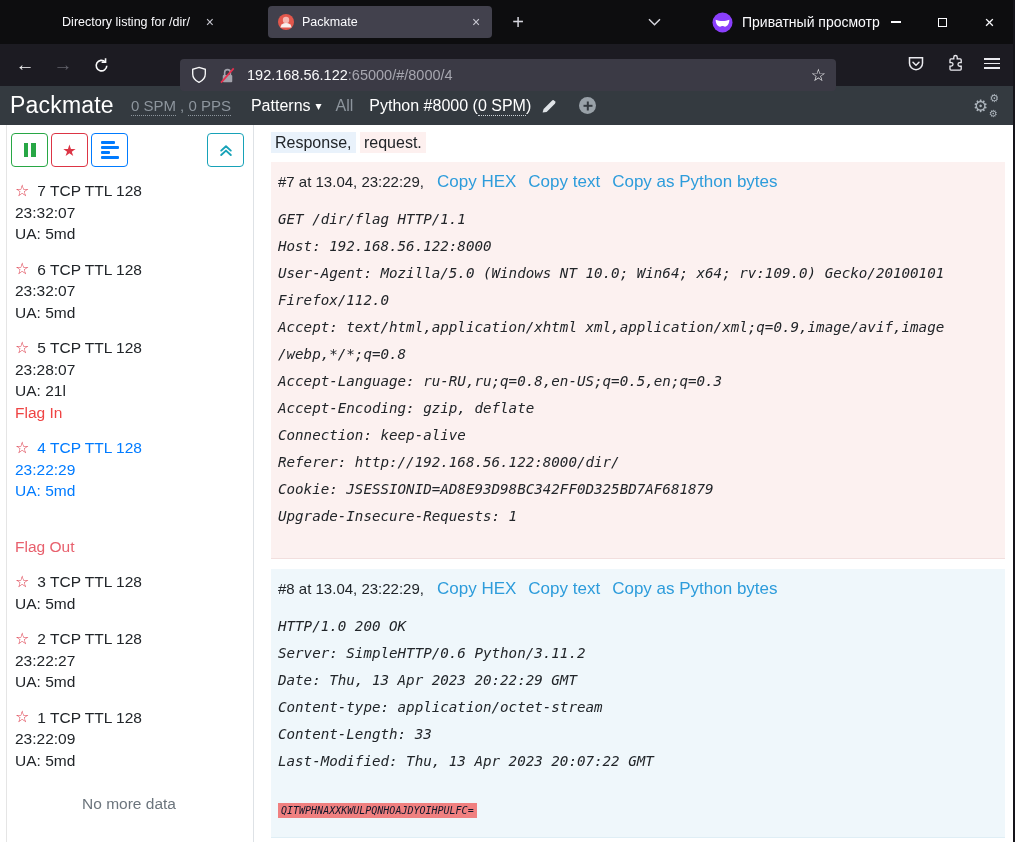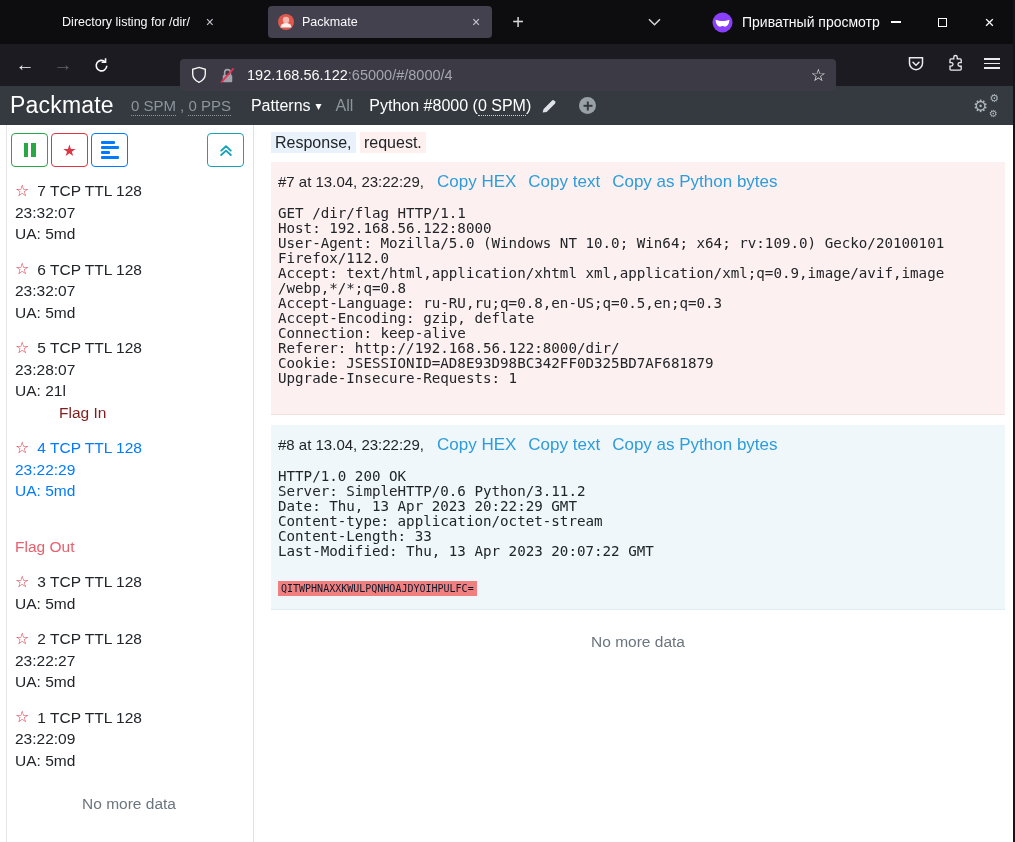--- a/index.html
+++ b/index.html
@@ -88,36 +88,36 @@
   .sbtn-list i:nth-child(1){ width:14px; } .sbtn-list i:nth-child(2){ width:18px; }
   .sbtn-list i:nth-child(3){ width:9px; }  .sbtn-list i:nth-child(4){ width:18px; }
   .sbtn-collapse { margin-left:auto; margin-right:1px; border-color:#17a2b8; }
 
   .streams { padding:13px 10px 0 15px; font-size:15.5px; color:#212529; }
   .stream { margin-bottom:14px; line-height:21.5px; }
   .stream-title { display:flex; align-items:center; gap:8px; }
   .star-o { color:#dc3545; font-size:16px; line-height:1; }
   .stream-sel .stream-title span:last-child, .stream-sel .stream-time, .stream-sel .stream-ua { color:#007bff; }
   .flag-link { cursor:pointer; }
-  .flag-in { color:#7f1d1d;margin-left:44px; }
+  .flag-in { color:#ef4444; }
   .flag-out { color:#e8606d;margin-top:34px; }
   .no-more { text-align:center; color:#6c757d; font-size:15.5px; margin-top:24px; }
 
   .main { flex:1; padding:9px 10px 5px 17px; }
   .legend { font-size:16px; color:#212529; }
   .hl-resp { background:#e9f2fb; padding:2px 4px; }
   .hl-req  { background:#fdf0ef; padding:2px 4px; }
   .packet { margin-top:10px; padding:10px 8px 13px 7px; }
   .pkt-request  { background:#fcf1f0; border-bottom:1px solid #f2dfde; padding-bottom:28px; }
   .pkt-response { background:#eff7fb; border-bottom:1px solid #dfeef5; }
   .pkt-header { font-size:15px; color:#212529; display:flex; align-items:baseline; }
   .pkt-links { margin-left:13px; display:flex; gap:12px; }
   .pkt-link { font-size:17px; color:#2d9cdb; cursor:pointer; white-space:nowrap; }
   .pkt-body { margin-top:14px; font-family:"DejaVu Sans Mono","Liberation Mono",monospace;
-              font-size:14.2px; line-height:15px; color:#212529; white-space:pre-wrap; overflow-wrap:anywhere; }
+              font-size:14.2px; line-height:27px; color:#212529; white-space:pre-wrap; overflow-wrap:anywhere;font-style:italic; }
   .flag-line { margin-top:21px; }
   .flag-hl { background:#f08080; color:#0f172a; font-size:10px; padding:2px 3px; }
   .main .no-more { margin-top:23px; }
 
   svg { display:block; }
 </style>
 </head>
 <body>
 
 <div class="titlebar">

